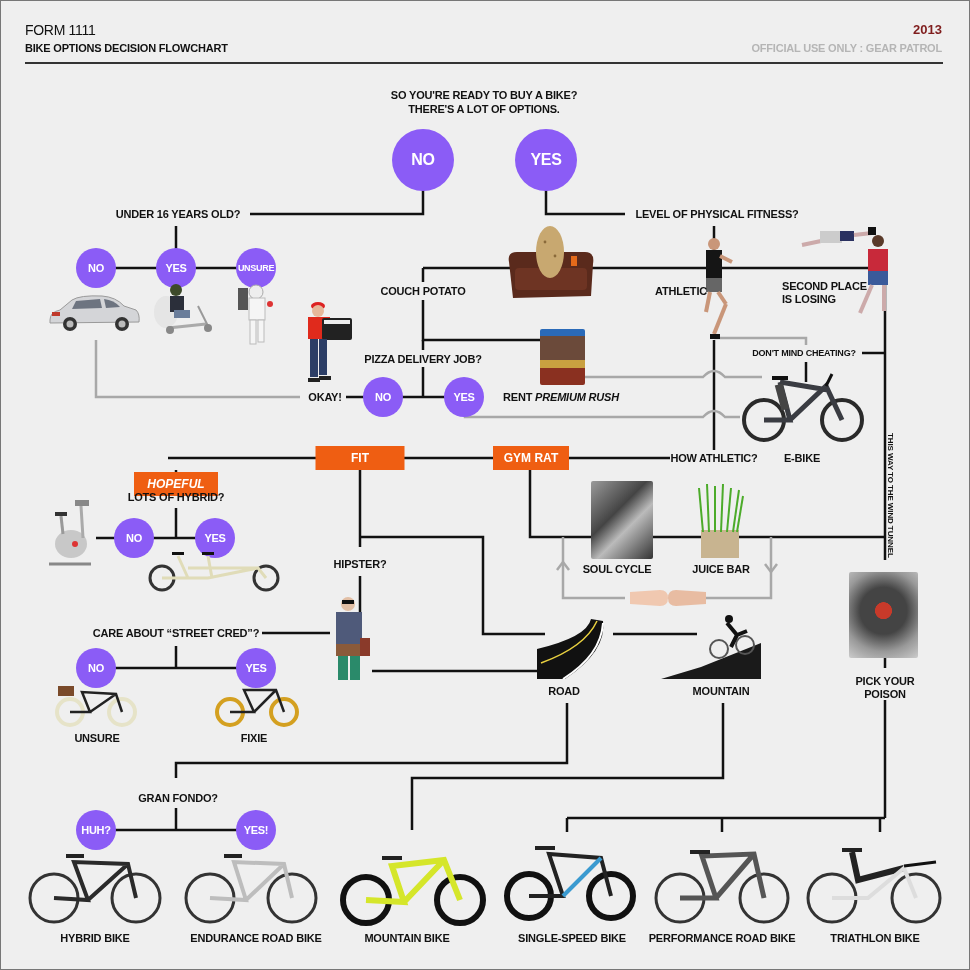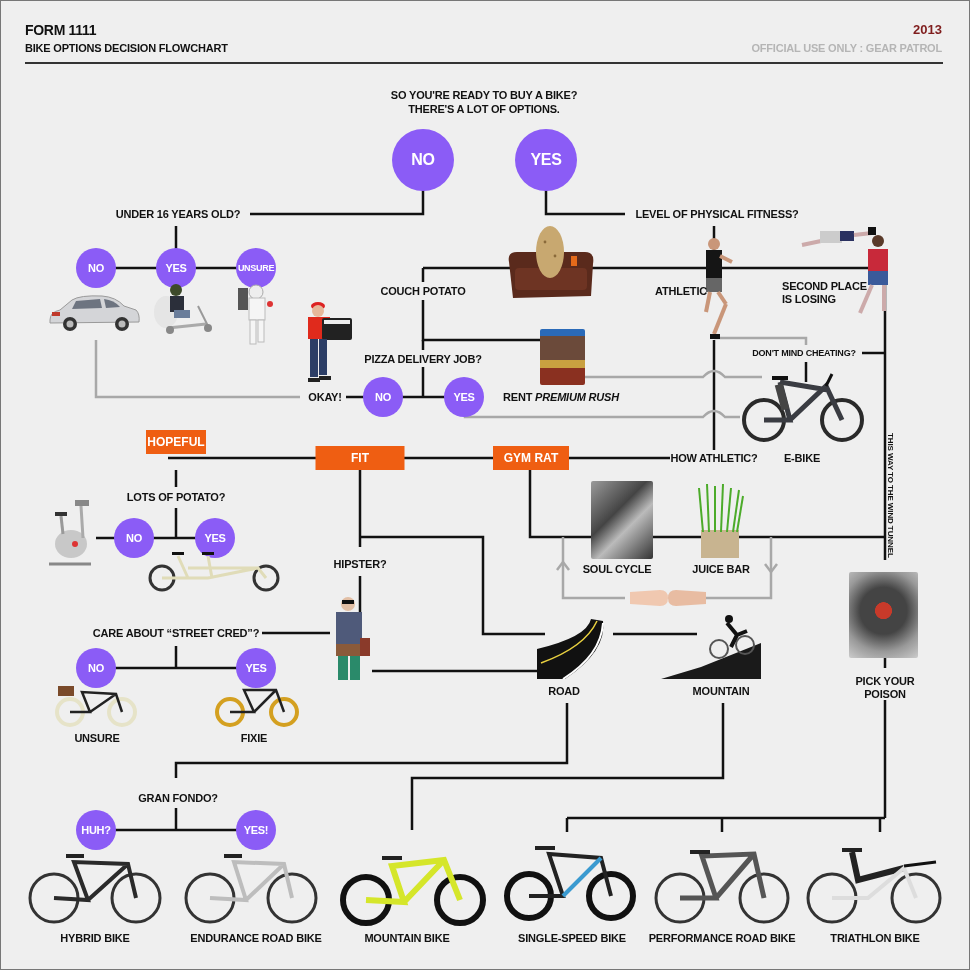--- a/index.html
+++ b/index.html
@@ -1,20 +1,20 @@
 <!DOCTYPE html>
 <html><head>
 <meta charset="utf-8">
 <style>
   html,body{margin:0;padding:0;}
   body{width:970px;height:970px;background:#efefef;position:relative;overflow:hidden;
        font-family:"Liberation Sans","DejaVu Sans",sans-serif;color:#111;}
   .frame{position:absolute;left:0;top:0;width:968px;height:968px;border:1px solid #777;}
   .abs{position:absolute;}
-  .hdr-title{left:25px;top:22px;font-size:14px;font-weight:bold;letter-spacing:-0.3px;}
+  .hdr-title{left:25px;top:22px;font-size:14px;font-weight:normal;letter-spacing:-0.3px;}
   .hdr-sub{left:25px;top:42px;font-size:11px;font-weight:bold;letter-spacing:-0.2px;}
   .hdr-year{right:28px;top:22px;font-size:13px;font-weight:bold;color:#7f1d1d;}
   .hdr-official{right:28px;top:42px;font-size:11px;font-weight:bold;color:#b5b5b5;letter-spacing:-0.2px;}
   .hdr-rule{left:25px;top:62px;width:918px;height:2px;background:#333;}
   svg.lines{position:absolute;left:0;top:0;width:970px;height:970px;}
   .lbl{position:absolute;font-size:11px;font-weight:bold;white-space:nowrap;letter-spacing:-0.2px;
        transform:translate(-50%,-50%);text-align:center;line-height:13px;}
   .lbl.left{transform:translate(0,-50%);text-align:left;}
   .circle{position:absolute;border-radius:50%;background:#8b5cf6;color:#fff;font-weight:bold;
        display:flex;align-items:center;justify-content:center;transform:translate(-50%,-50%);
@@ -226,25 +226,25 @@
   <g fill="none" stroke="#3a3c42" stroke-width="5">
     <path d="M24 50 L50 50 L40 12 M50 50 L86 16 L102 50 M40 12 L88 20"></path>
   </g>
   <rect x="38" y="14" width="8" height="26" fill="#444" transform="rotate(-15 42 27)"></rect>
   <rect x="32" y="6" width="16" height="4" fill="#111"></rect>
   <line x1="86" y1="16" x2="92" y2="4" stroke="#111" stroke-width="3"></line>
 </svg>
 <div class="lbl" style="left:802px;top:458px;">E-BIKE</div>
 
 <div class="lbl" style="left:714px;top:458px;">HOW ATHLETIC?</div>
-<div class="box" style="left:176px;top:442px;width:60px;">HOPEFUL</div>
+<div class="box" style="left:176px;top:484px;width:84px;font-style:italic;">HOPEFUL</div>
 <div class="box" style="left:360px;top:458px;width:89px;">FIT</div>
 <div class="box" style="left:531px;top:458px;width:76px;">GYM RAT</div>
 
-<div class="lbl" style="left:176px;top:497px;">LOTS OF POTATO?</div>
+<div class="lbl" style="left:176px;top:497px;">LOTS OF HYBRID?</div>
 <svg class="pic" style="left:45px;top:494px;" width="52" height="76" viewBox="0 0 52 76">
   <ellipse cx="26" cy="50" rx="16" ry="14" fill="#c8c8c8"></ellipse>
   <line x1="36" y1="12" x2="38" y2="44" stroke="#aaa" stroke-width="3"></line>
   <rect x="30" y="6" width="14" height="6" fill="#888"></rect>
   <line x1="16" y1="22" x2="18" y2="40" stroke="#999" stroke-width="3"></line>
   <rect x="10" y="18" width="12" height="4" fill="#333"></rect>
   <line x1="4" y1="70" x2="46" y2="70" stroke="#888" stroke-width="3"></line>
   <circle cx="30" cy="50" r="3" fill="#d33"></circle>
 </svg>
 <div class="circle sm" style="left:134px;top:538px;">NO</div>

